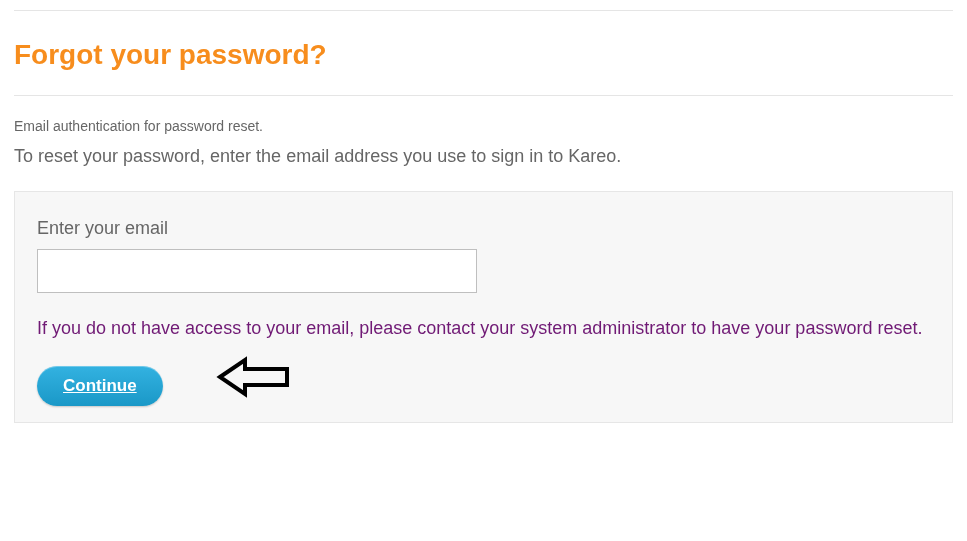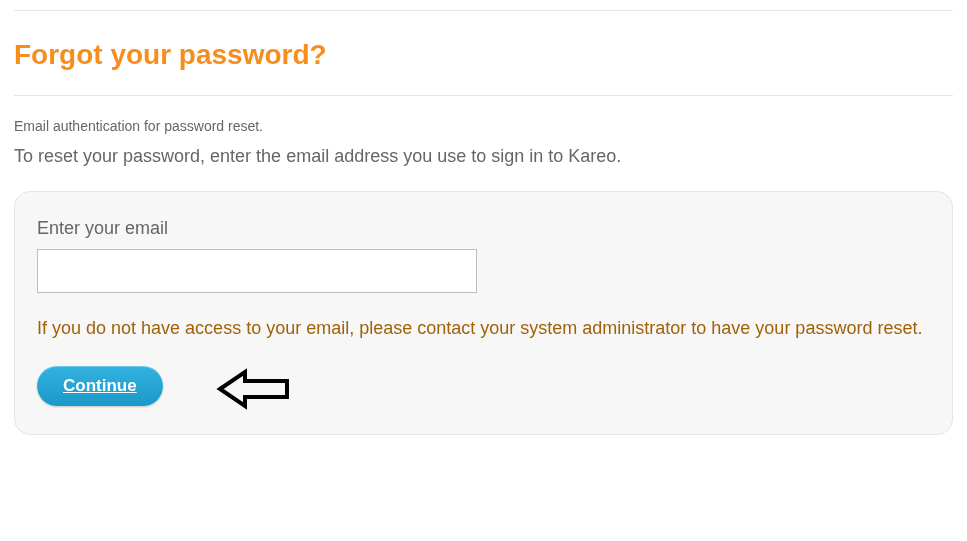--- a/index.html
+++ b/index.html
@@ -36,41 +36,41 @@
       margin: 0 0 4px 14px;
     }
     .intro-line2 {
       color: #666666;
       font-size: 18px;
       margin: 12px 0 24px 14px;
     }
     .form-panel {
       background: #f7f7f7;
       border: 1px solid #e6e6e6;
-      border-radius: 16px;
+      border-radius: 0;
       margin: 0 14px 0 14px;
-      padding: 26px 22px 28px 22px;
+      padding: 26px 22px 16px 22px;
       position: relative;
     }
     .input-label {
       color: #666666;
       font-size: 18px;
       margin-bottom: 10px;
       display: block;
     }
     .email-input {
       width: 440px;
       height: 44px;
       border: 1px solid #bfbfbf;
       background: #ffffff;
       font-size: 16px;
       padding: 0 8px;
     }
     .help-text {
-      color: #a16207;
+      color: #701a75;
       font-size: 18px;
       line-height: 1.5;
       margin-top: 22px;
     }
     .continue-button {
       display: inline-block;
       background: linear-gradient(to bottom, #33b2e1 0%, #1a98c7 100%);
       color: #ffffff;
       font-size: 17px;
       font-weight: bold;

